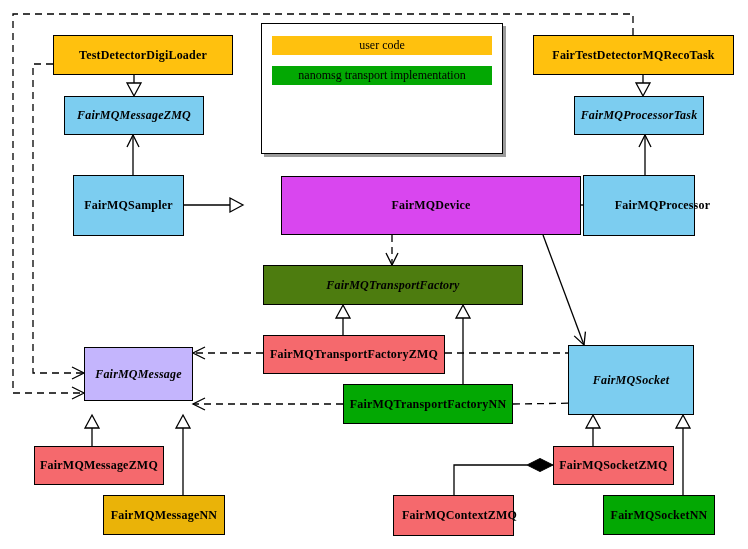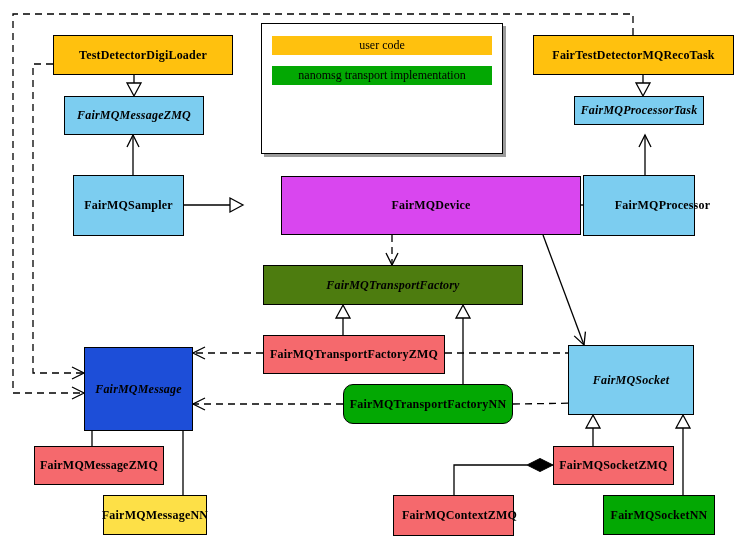--- a/index.html
+++ b/index.html
@@ -72,51 +72,51 @@
   <div id="nodes">
       <div class="node" style="left: 53px; top: 35px; width: 180px; height: 40px; background: rgb(255, 193, 14);">
         <span>TestDetectorDigiLoader</span>
       </div>
       <div class="node" style="left: 533px; top: 35px; width: 201px; height: 40px; background: rgb(255, 193, 14);">
         <span>FairTestDetectorMQRecoTask</span>
       </div>
       <div class="node abstract" style="left: 64px; top: 96px; width: 140px; height: 39px; background: rgb(124, 205, 240);">
         <span>FairMQMessageZMQ</span>
       </div>
-      <div class="node abstract" style="left: 574px; top: 96px; width: 130px; height: 29px; background: rgb(124, 205, 240);">
+      <div class="node abstract" style="left: 574px; top: 96px; width: 130px; height: 39px; background: rgb(124, 205, 240);">
         <span>FairMQProcessorTask</span>
       </div>
       <div class="node" style="left: 73px; top: 175px; width: 111px; height: 61px; background: rgb(124, 205, 240);">
         <span>FairMQSampler</span>
       </div>
       <div class="node" style="left: 243px; top: 176px; width: 300px; height: 59px; background: #d946ef; margin-left: 38px;">
         <span>FairMQDevice</span>
       </div>
       <div class="node" style="left: 583px; top: 175px; width: 112px; height: 61px; background: rgb(124, 205, 240); padding-left: 47px;">
         <span>FairMQProcessor</span>
       </div>
       <div class="node abstract" style="left: 263px; top: 265px; width: 260px; height: 40px; background: #4d7c0f;">
         <span>FairMQTransportFactory</span>
       </div>
       <div class="node" style="left: 263px; top: 335px; width: 182px; height: 39px; background: rgb(245, 105, 109);">
         <span>FairMQTransportFactoryZMQ</span>
       </div>
-      <div class="node" style="left: 343px; top: 384px; width: 170px; height: 40px; background: rgb(3, 168, 3); border-radius: 10px;">
+      <div class="node" style="left: 343px; top: 384px; width: 170px; height: 40px; background: rgb(3, 168, 3);">
         <span>FairMQTransportFactoryNN</span>
       </div>
-      <div class="node abstract" style="left: 84px; top: 347px; width: 109px; height: 84px; background: #1d4ed8;">
+      <div class="node abstract" style="left: 84px; top: 347px; width: 109px; height: 54px; background: #c4b5fd;">
         <span>FairMQMessage</span>
       </div>
       <div class="node abstract" style="left: 568px; top: 345px; width: 126px; height: 70px; background: rgb(124, 205, 240);">
         <span>FairMQSocket</span>
       </div>
       <div class="node" style="left: 34px; top: 446px; width: 130px; height: 39px; background: rgb(245, 105, 109);">
         <span>FairMQMessageZMQ</span>
       </div>
-      <div class="node" style="left: 103px; top: 495px; width: 104px; height: 40px; background: #fde047;">
+      <div class="node" style="left: 103px; top: 495px; width: 122px; height: 40px; background: #eab308;">
         <span>FairMQMessageNN</span>
       </div>
       <div class="node" style="left: 393px; top: 495px; width: 121px; height: 41px; background: rgb(245, 105, 109); padding-left: 12px;">
         <span>FairMQContextZMQ</span>
       </div>
       <div class="node" style="left: 553px; top: 446px; width: 121px; height: 39px; background: rgb(245, 105, 109);">
         <span>FairMQSocketZMQ</span>
       </div>
       <div class="node" style="left: 603px; top: 495px; width: 112px; height: 40px; background: rgb(3, 168, 3);">
         <span>FairMQSocketNN</span>

